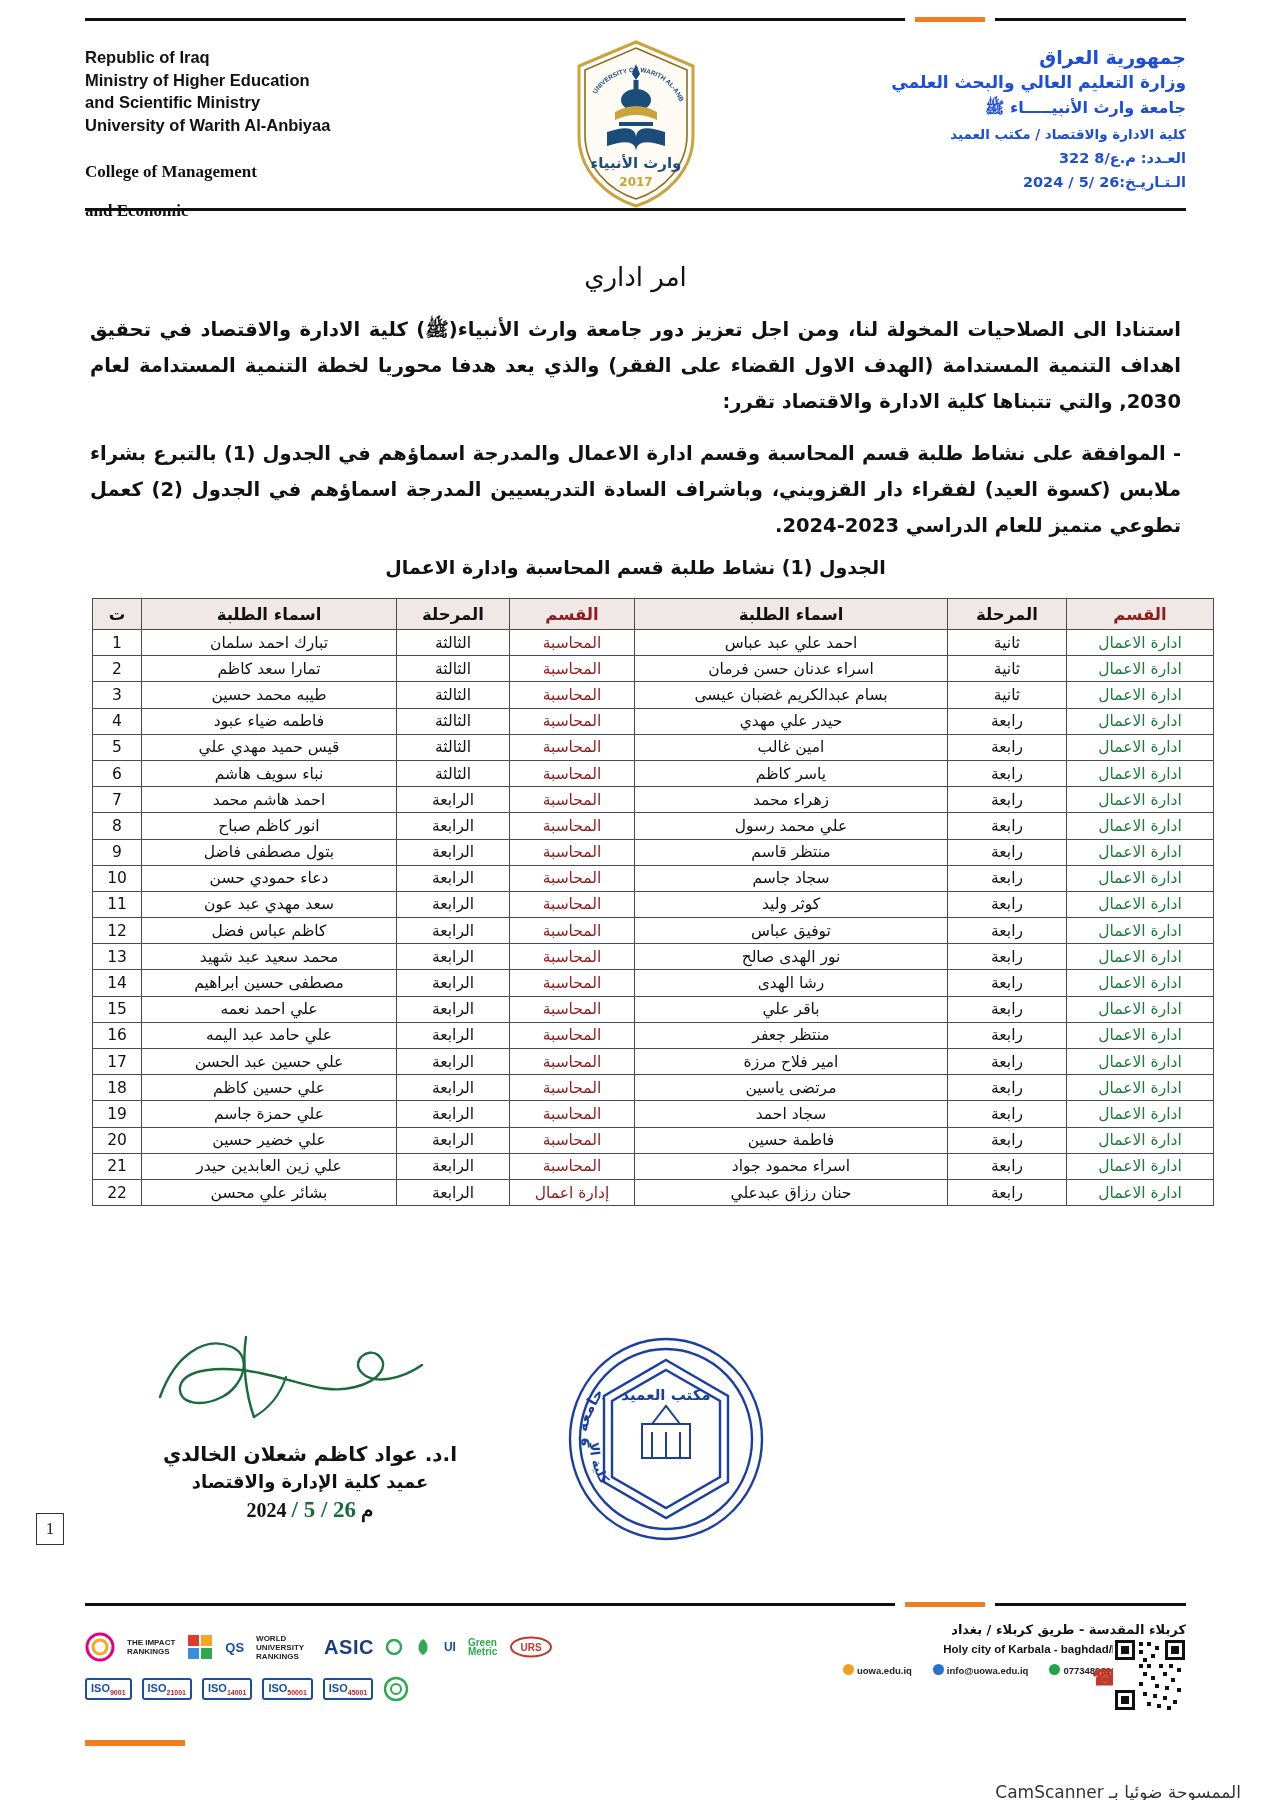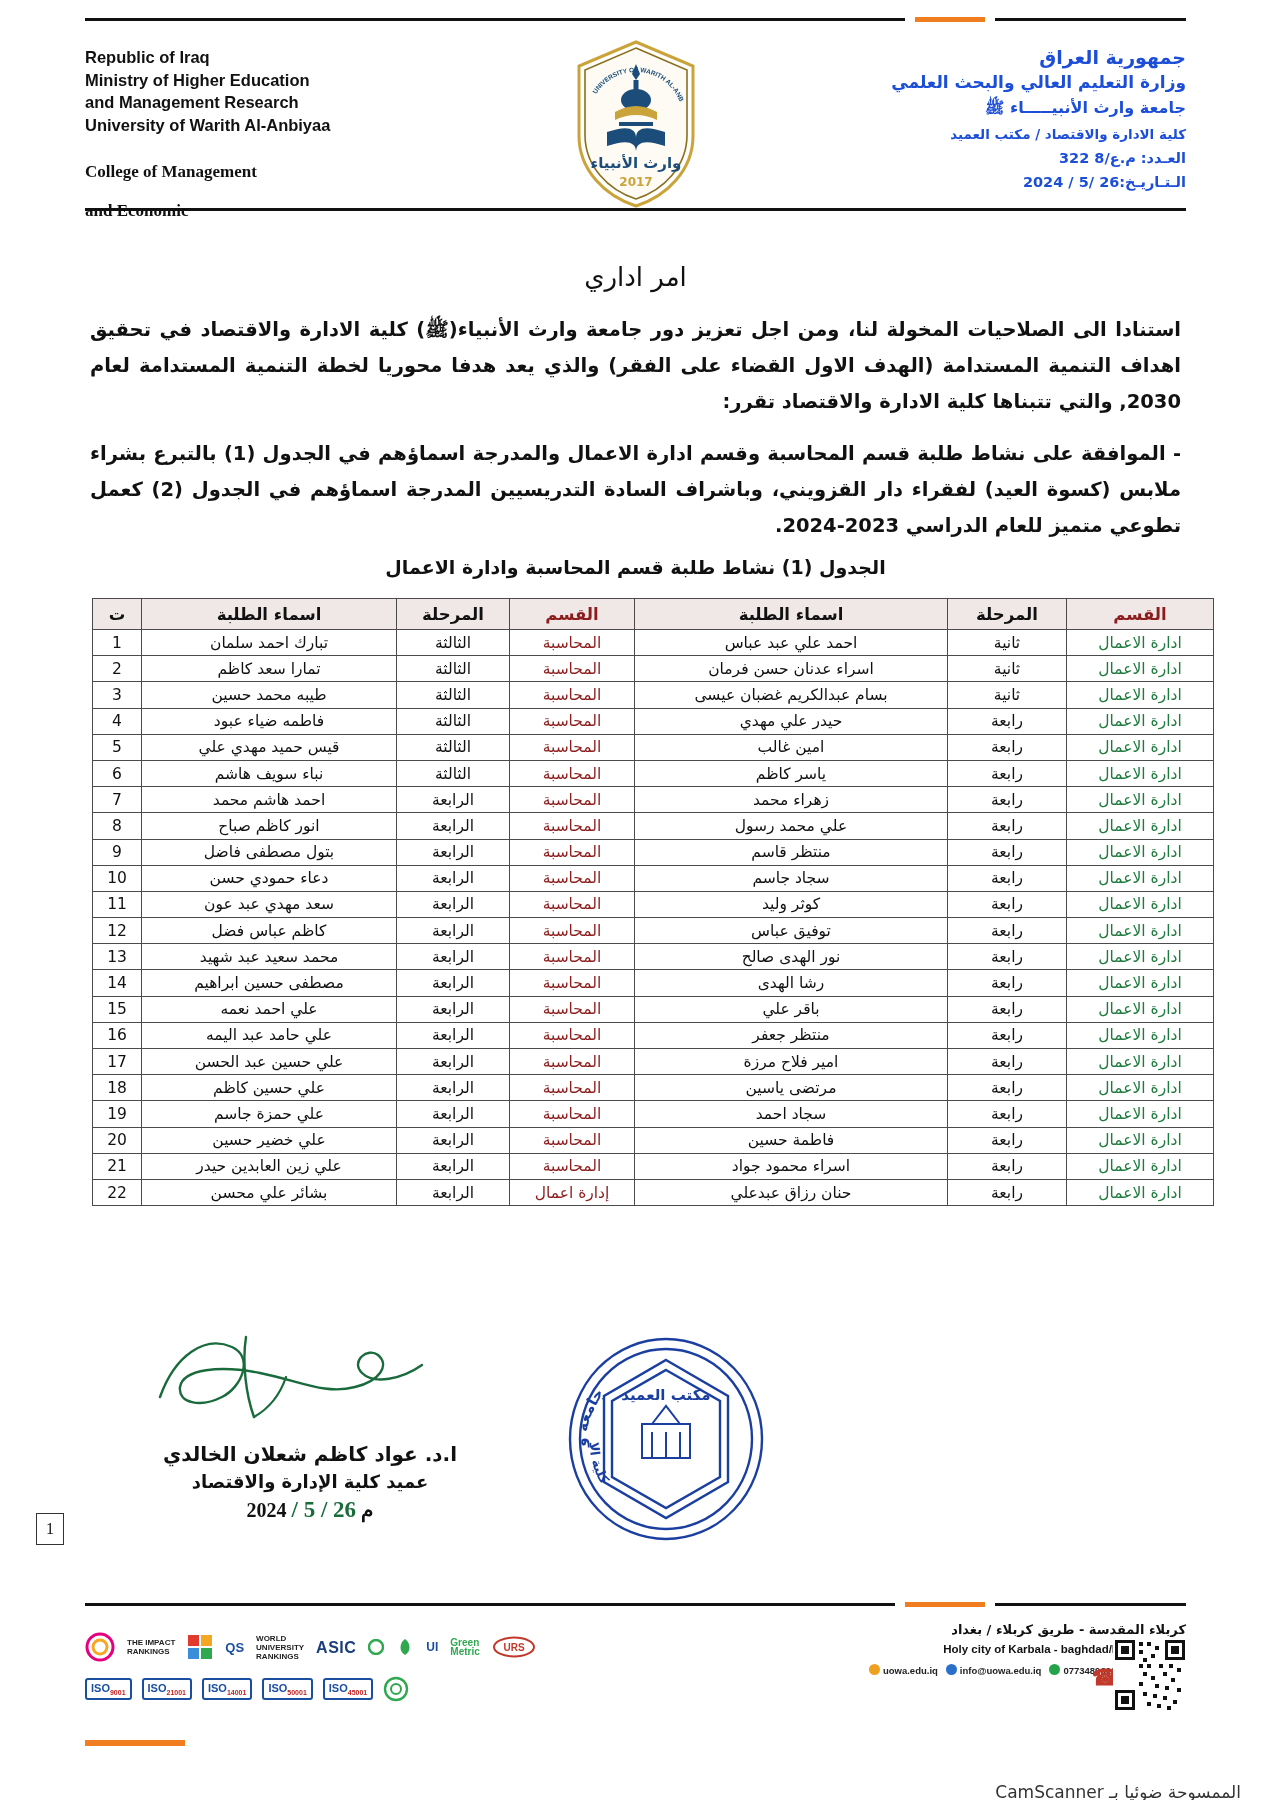--- a/index.html
+++ b/index.html
@@ -333,21 +333,21 @@
     color: #111;
     line-height: 18px;
     direction: ltr;
     text-align: right;
   }
   .foot-contacts {
     margin-top: 6px;
     display: flex;
     justify-content: flex-end;
     align-items: center;
-    gap: 8px;
+    gap: 21px;
     direction: ltr;
     font-family: "Liberation Sans", sans-serif;
     font-size: 9.5px;
     font-weight: bold;
     color: #222;
   }
   .dot-ic {
     display: inline-block;
     width: 11px; height: 11px;
     border-radius: 50%;
@@ -407,21 +407,21 @@
   <div class="header-rules">
     <div class="rule-line" style="left:0; width:820px; top:0;"></div>
     <div class="rule-orange" style="left:830px; width:70px; top:-1px;"></div>
     <div class="rule-line" style="left:910px; width:191px; top:0;"></div>
   </div>
 
   <div class="header">
     <div class="hdr-left">
       <div>Republic of Iraq</div>
       <div>Ministry of Higher Education</div>
-      <div>and Management Research</div>
+      <div>and Scientific Ministry</div>
       <div>University of Warith Al-Anbiyaa</div>
       <div class="gap"></div>
       <div class="l2">College of Management</div>
       <div class="l2">and Economic</div>
     </div>
 
     <div class="logo">
       <svg width="130" height="170" viewBox="0 0 130 170">
 
         <path d="M65 2 L122 26 L122 96 C122 130 96 156 65 166 C34 156 8 130 8 96 L8 26 Z" fill="#ffffff" stroke="#caa33a" stroke-width="3"></path>
@@ -753,21 +753,21 @@
           <svg width="26" height="26" viewBox="0 0 26 26">
             <rect x="1" y="1" width="11" height="11" fill="#e23b2e"></rect>
             <rect x="14" y="1" width="11" height="11" fill="#f5a623"></rect>
             <rect x="1" y="14" width="11" height="11" fill="#3a8ddb"></rect>
             <rect x="14" y="14" width="11" height="11" fill="#2fa84f"></rect>
           </svg>
           <span style="font-size:13px;color:#1a4fa0;">QS</span>
           <span>WORLD<br>UNIVERSITY<br>RANKINGS</span>
         </div>
         <div class="badge">
-          <span style="font-size:16px;color:#1a3d7c;letter-spacing:0.5px;">ASIC</span>
+          <span style="font-size:20px;color:#1a3d7c;letter-spacing:0.5px;margin-left:8px;">ASIC</span>
           <svg width="16" height="16" viewBox="0 0 16 16">
               <circle cx="8" cy="8" r="7" fill="none" stroke="#2fa84f" stroke-width="2.4"></circle>
             </svg>
         </div>
         <div class="badge">
           <svg width="18" height="18" viewBox="0 0 18 18">
               <path d="M9 1 C3 5 3 14 9 17 C15 14 15 5 9 1Z" fill="#2fa84f"></path>
             </svg>
           <span style="font-size:12px;color:#1a4fa0;">UI</span>
           <span style="color:#2fa84f;font-size:10px;">Green<br>Metric</span>

